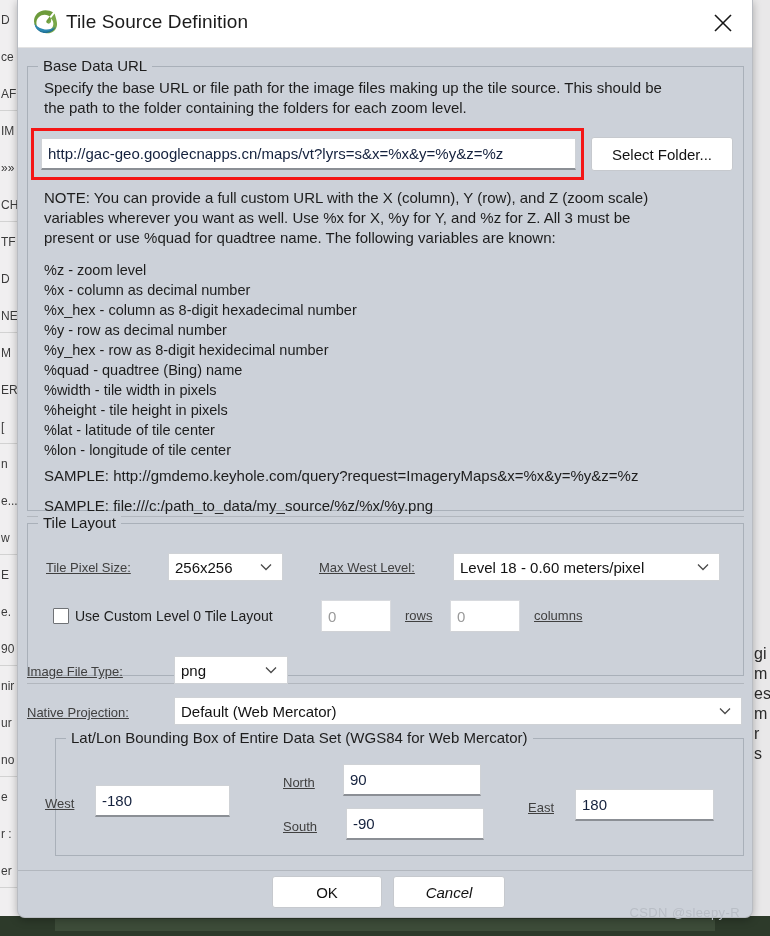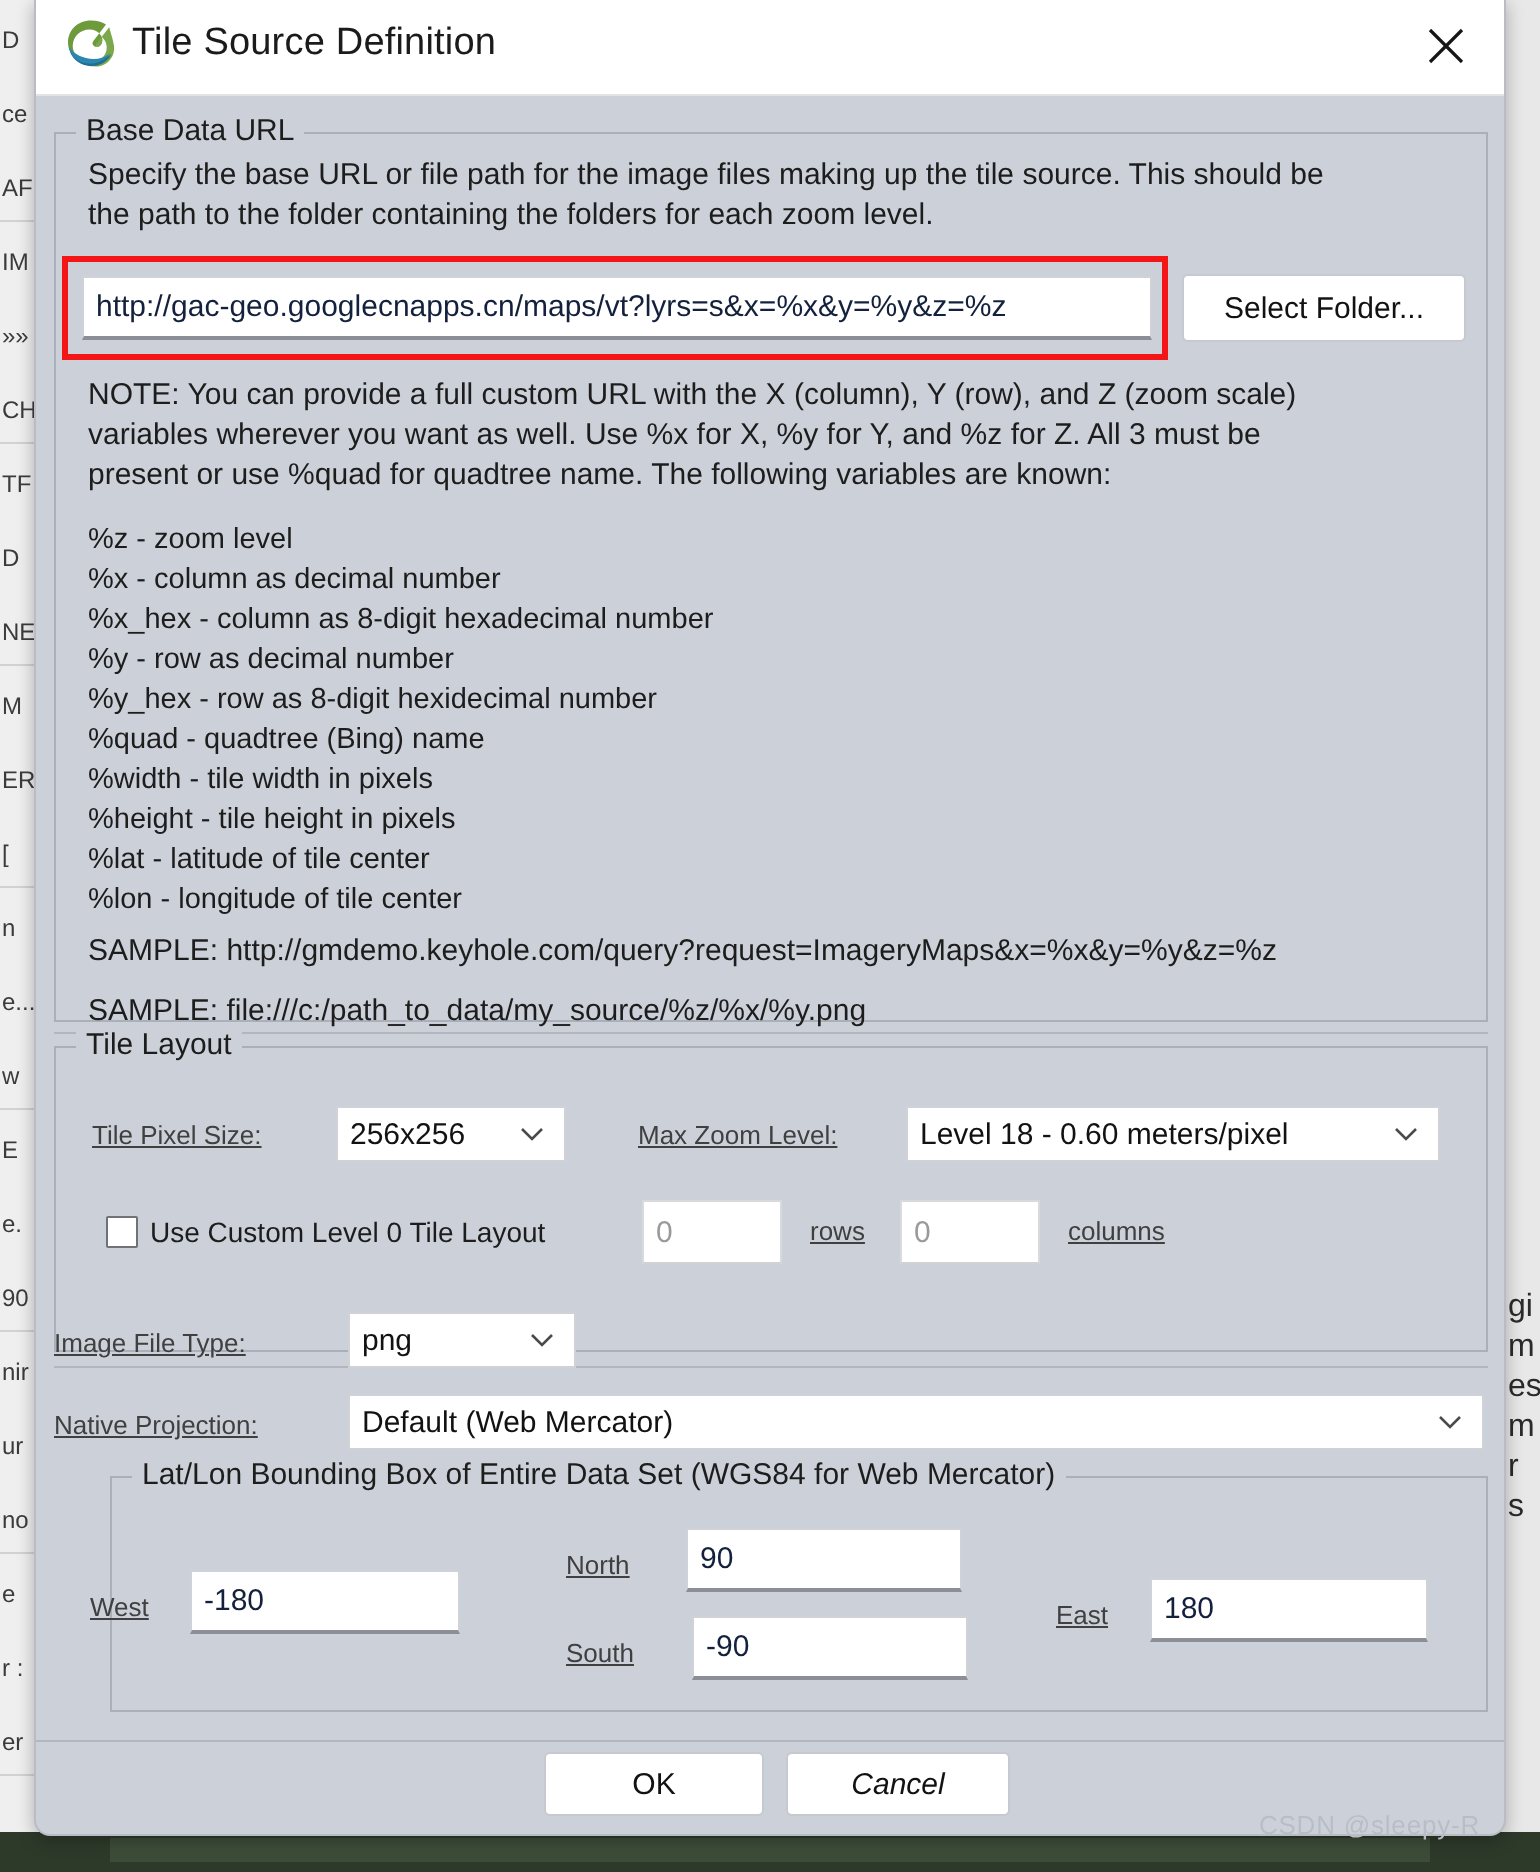--- a/index.html
+++ b/index.html
@@ -379,21 +379,21 @@
     <div class="field-label" style="left:28px; top:512px;">Tile Pixel Size:</div>
     <div class="combo" style="left:150px; top:505px; width:115px; height:28px;">
       <span class="val">256x256</span>
       <span class="chev">
         <svg width="12" height="8" viewBox="0 0 12 8">
             <polyline points="1,1.5 6,6.5 11,1.5" fill="none" stroke="#4a4a4a" stroke-width="1.3"></polyline>
           </svg>
       </span>
     </div>
 
-    <div class="field-label" style="left:301px; top:512px;">Max Zoom Level:</div>
+    <div class="field-label" style="left:301px; top:512px;">Max West Level:</div>
     <div class="combo" style="left:435px; top:505px; width:267px; height:28px;">
       <span class="val">Level 18 - 0.60 meters/pixel</span>
       <span class="chev">
         <svg width="12" height="8" viewBox="0 0 12 8">
             <polyline points="1,1.5 6,6.5 11,1.5" fill="none" stroke="#4a4a4a" stroke-width="1.3"></polyline>
           </svg>
       </span>
     </div>
 
     <div class="checkrow" style="left:35px; top:560px;">

